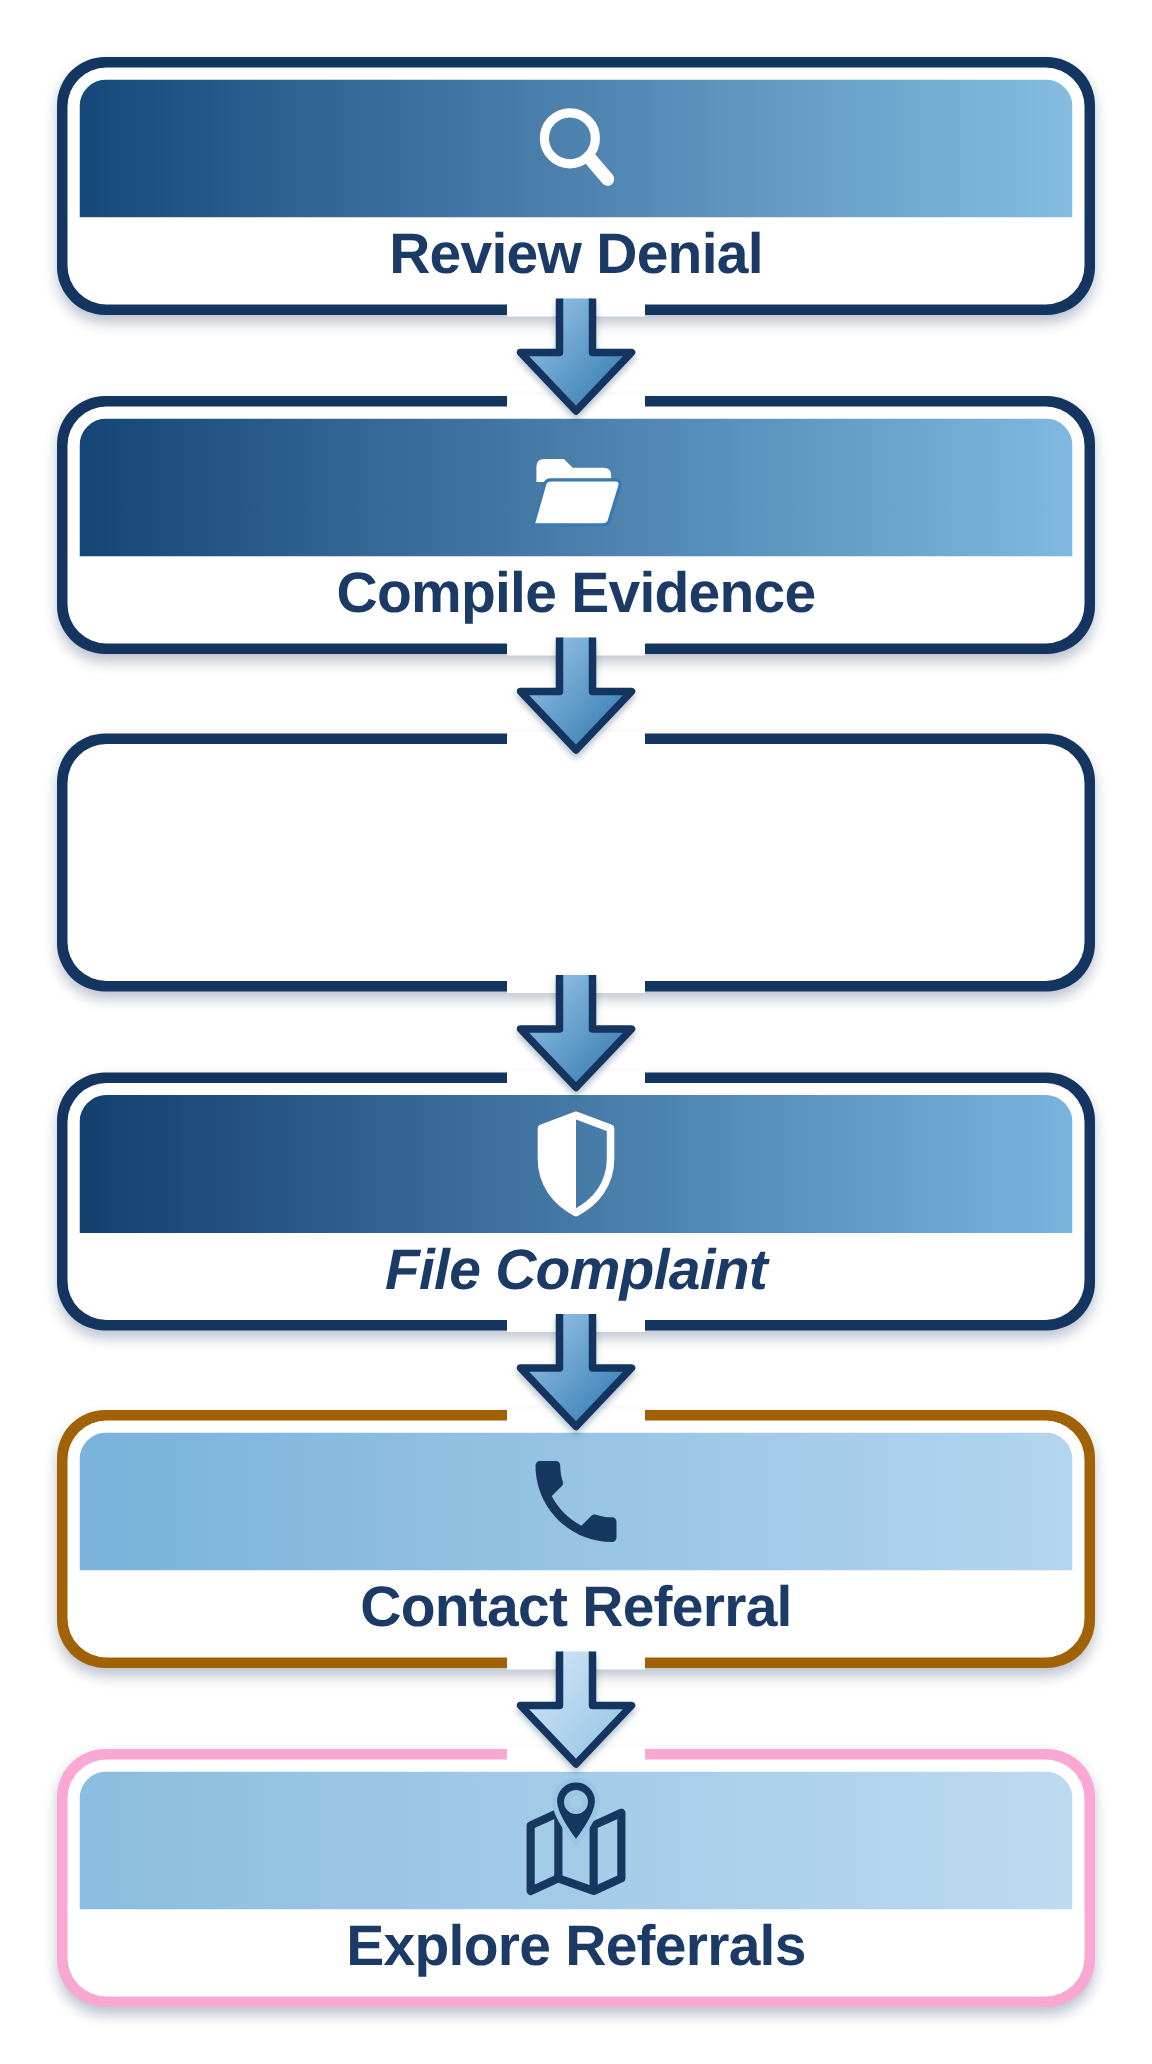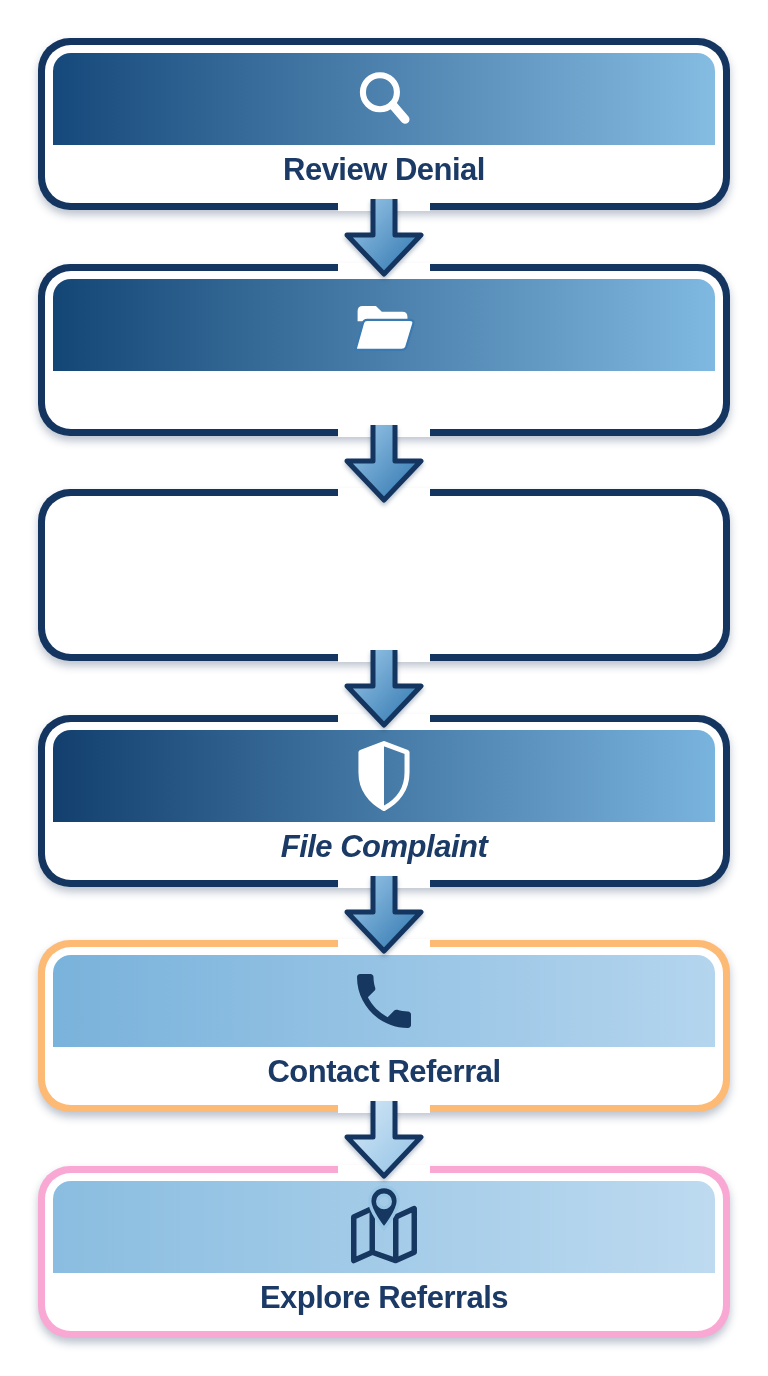--- a/index.html
+++ b/index.html
@@ -44,21 +44,21 @@
     justify-content: center;
   }
   .step-body {
     flex: 1;
     background: #ffffff;
     display: flex;
     align-items: center;
     justify-content: center;
   }
   .step-label {
-    font-size: 31px;
+    font-size: 38px;
     font-weight: 700;
     letter-spacing: -0.5px;
     color: var(--label-text, #1b3a66);
     white-space: nowrap;
   }
   .notch {
     position: absolute;
     left: 50%;
     transform: translateX(-50%);
     width: 92px;
@@ -101,20 +101,23 @@
     <div class="notch top"></div>
     <div class="notch bottom"></div>
     <div class="step-ring"></div>
     <div class="step-content">
       <div class="step-header" style="background: linear-gradient(90deg, rgb(20, 70, 117), rgb(127, 184, 224)); color: rgb(255, 255, 255);">
           <svg width="74" height="66" viewBox="0 0 100 90">
     <path d="M14 26 Q14 19 21 19 L39 19 L47 27 L75 27 Q82 27 82 34 L82 40 L14 40 Z" fill="currentColor"></path>
     <path d="M11 79 L21.5 42 Q22.7 38 27 38 L85 38 Q91.5 38 89.8 43.8 L80.3 75 Q79 79 74 79 Z" fill="currentColor" stroke="var(--folder-gap, #3a7ab1)" stroke-width="3" stroke-linejoin="round"></path>
   </svg>
         </div>
+      <div class="step-body">
+        <span class="step-label">Compile Evidence</span>
+      </div>
     </div>
   </div>
     <div class="step dark" style="top: 489px; background: rgb(20, 53, 95);">
     <div class="notch top"></div>
     <div class="notch bottom"></div>
     <div class="step-ring"></div>
   </div>
     <div class="step dark" style="top: 715px; background: rgb(20, 53, 95); font-style: italic;">
     <div class="notch top"></div>
     <div class="notch bottom"></div>
@@ -129,21 +132,21 @@
             </defs>
     <path d="M50 5 L82 17 L82 45 C82 68 69 85 50 95 C31 85 18 68 18 45 L18 17 Z" fill="currentColor" clip-path="url(#shield-left-clip)"></path>
     <path d="M50 5 L82 17 L82 45 C82 68 69 85 50 95 C31 85 18 68 18 45 L18 17 Z" fill="none" stroke="currentColor" stroke-width="7" stroke-linejoin="round"></path>
   </svg>
         </div>
       <div class="step-body">
         <span class="step-label">File Complaint</span>
       </div>
     </div>
   </div>
-    <div class="step light" style="top: 940px; background: #fdba74;">
+    <div class="step light" style="top: 940px; background: #a16207;">
     <div class="notch top"></div>
     <div class="notch bottom"></div>
     <div class="step-ring"></div>
     <div class="step-content">
       <div class="step-header" style="background: linear-gradient(90deg, rgb(121, 178, 219), rgb(180, 213, 238)); color: rgb(22, 55, 95);">
           <svg width="72" height="72" viewBox="0 0 24 24">
     <path fill="currentColor" d="M6.62 10.79c1.44 2.83 3.76 5.14 6.59 6.59l2.2-2.2c.27-.27.67-.36 1.02-.24 1.12.37 2.33.57 3.57.57.55 0 1 .45 1 1V20c0 .55-.45 1-1 1-9.39 0-17-7.61-17-17 0-.55.45-1 1-1h3.5c.55 0 1 .45 1 1 0 1.25.2 2.45.57 3.57.11.35.03.74-.25 1.02l-2.2 2.2z"></path>
   </svg>
         </div>
       <div class="step-body">

